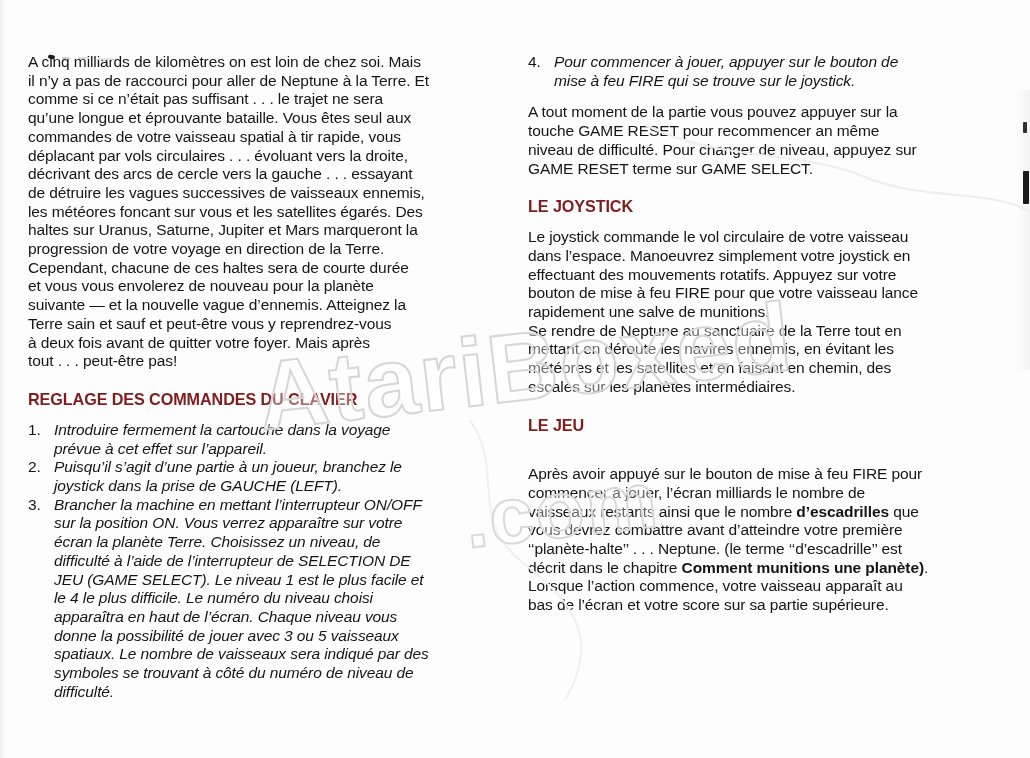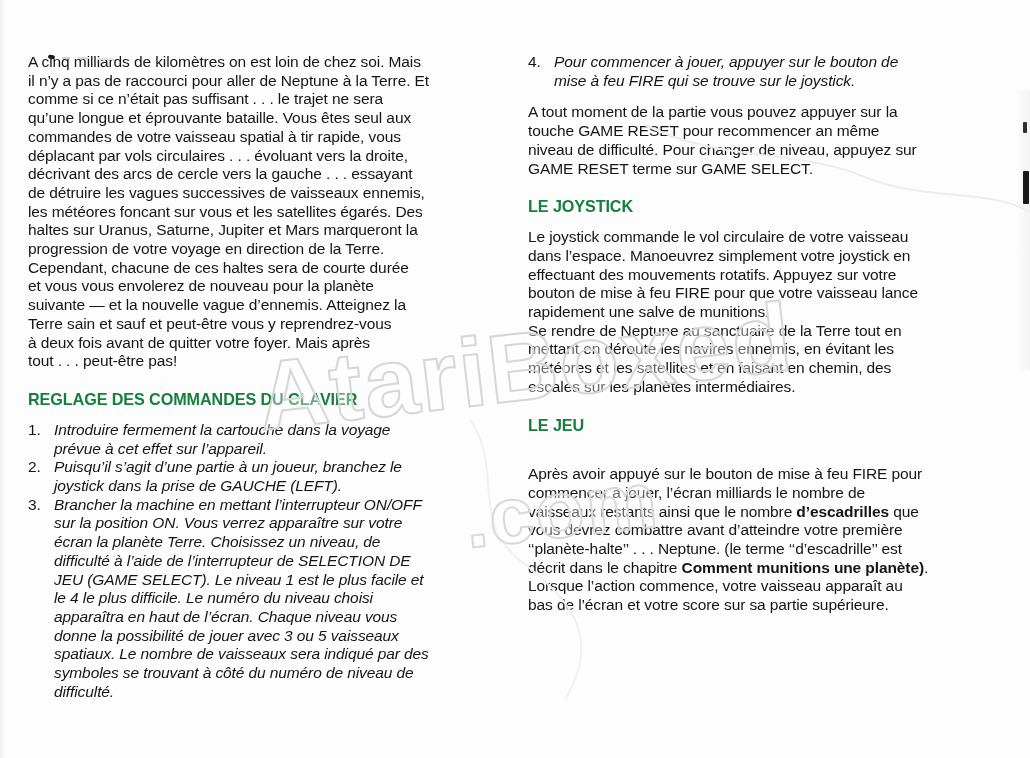--- a/index.html
+++ b/index.html
@@ -18,21 +18,21 @@
   .col{position:absolute;top:0;}
   .col-left{left:28px;width:486px;}
   .col-right{left:528px;width:492px;}
   .body-text{
     font-size:15.5px;line-height:18.7px;letter-spacing:-0.1px;
     white-space:pre-line;margin:0;color:#151515;
   }
   .intro{margin-top:53px;}
   h2.section-heading{
     font-size:16.2px;line-height:20px;font-weight:bold;letter-spacing:-0.1px;
-    margin:18px 0 12px 0;color:#15803d;
+    margin:18px 0 12px 0;color:#7f1d1d;
   }
   .col-left h2.section-heading{}
   .steps{margin:0;padding:0;list-style:none;}
   .step{display:flex;align-items:flex-start;margin:0;}
   .step-num{flex:0 0 26px;font-size:15.5px;line-height:18.7px;color:#151515;}
   .step-txt{flex:1;font-style:italic;}
   .first-right{margin-top:53px;}
   .after-step{margin-top:13px;}
   .bold{font-weight:bold;}
   

